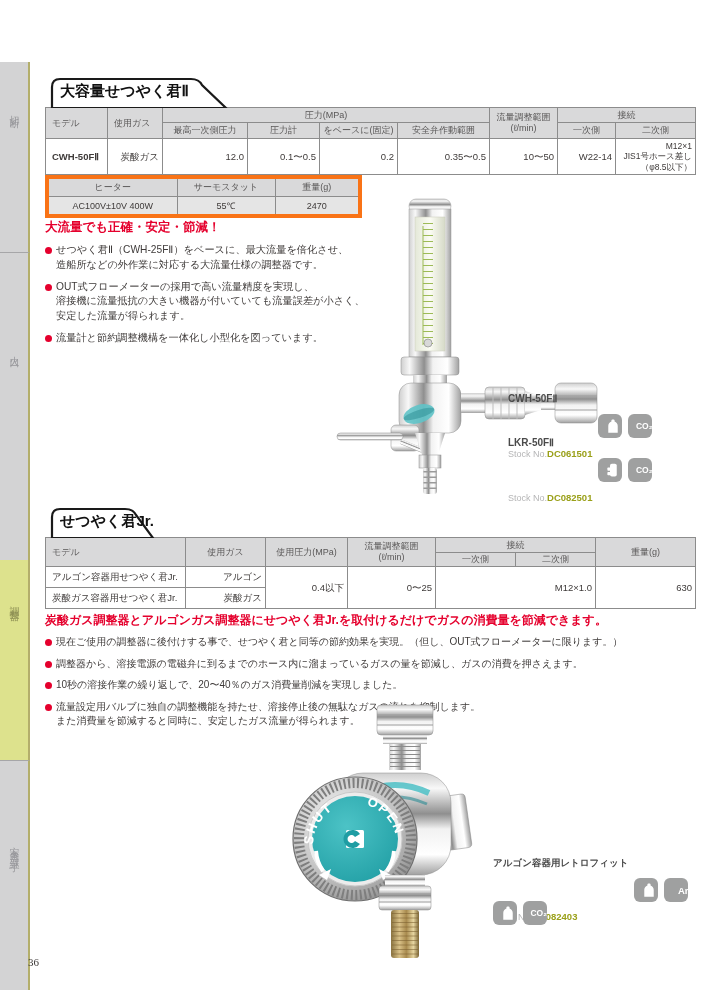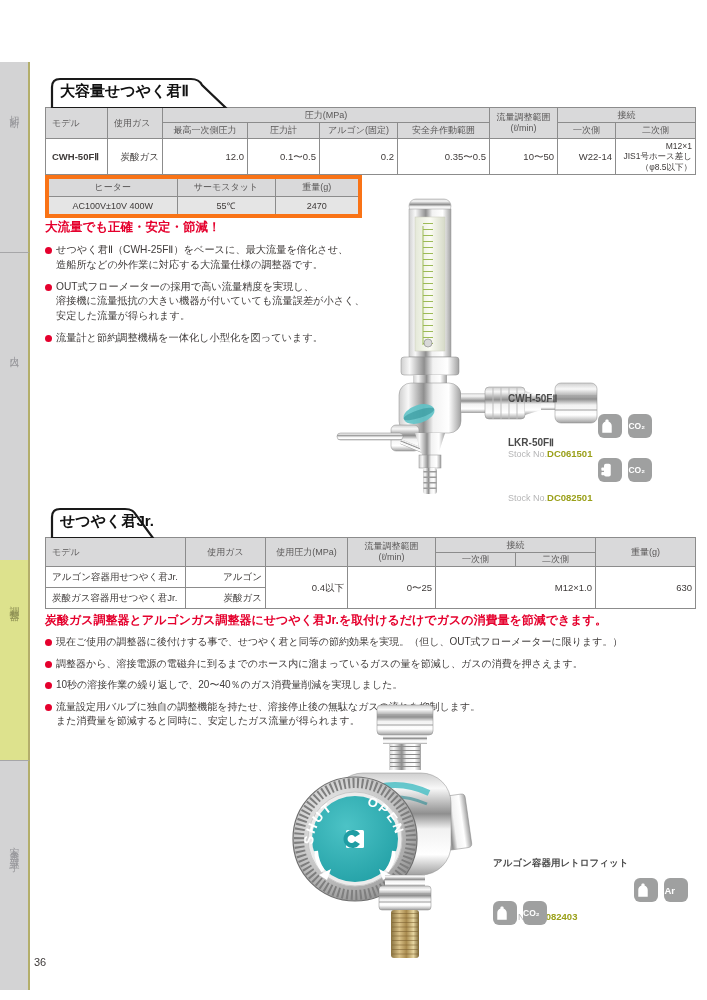--- a/index.html
+++ b/index.html
@@ -44,25 +44,25 @@
   .bullet .dot{flex:0 0 auto;width:7px;height:7px;border-radius:50%;background:#e5002d;
                margin:4px 4px 0 0;}
   .bullet .btxt{font-size:10.2px;line-height:1.45;color:#3e3a39;white-space:pre-line;}
 
   
   .prod{position:absolute;display:flex;align-items:center;gap:6px;}
   .prod-name{font-size:10px;font-weight:bold;color:#4a4a4a;white-space:nowrap;line-height:1.2;}
   .prod-stock{font-size:9px;color:#b5b5b6;white-space:nowrap;line-height:1.2;margin-top:43px;}
   .prod-no{color:#9aa019;font-weight:bold;font-size:9.5px;}
   .badge{width:24px;height:24px;border-radius:6px;background:#9fa0a0;display:flex;
-         align-items:center;justify-content:flex-start;}
+         align-items:center;justify-content:flex-end;}
   .badge span{color:#fff;font-weight:bold;font-size:8.5px;}
 
   .photo{position:absolute;}
-  .pageno{position:absolute;left:34px;top:956px;font-size:11px;color:#3e3a39;}
+  .pageno{position:absolute;left:28px;top:956px;font-size:11px;color:#3e3a39;font-family:Liberation Serif, serif;}
 </style>
 </head>
 <body>
 
 <div class="page">
 
   <svg width="0" height="0" style="position:absolute">
     <defs>
       <linearGradient id="cv" x1="0" y1="0" x2="1" y2="0">
         <stop offset="0" stop-color="#cfcfcf"></stop>
@@ -141,21 +141,21 @@
       <th rowspan="2" class="left">モデル</th>
       <th rowspan="2" class="left">使用ガス</th>
       <th colspan="4">圧力(MPa)</th>
       <th rowspan="2" class="pre">流量調整範囲
 (ℓ/min)</th>
       <th colspan="2">接続</th>
     </tr>
     <tr style="height:16px">
       <th>最高一次側圧力</th>
       <th>圧力計</th>
-      <th>アルゴン(固定)</th>
+      <th>をベースに(固定)</th>
       <th>安全弁作動範囲</th>
       <th>一次側</th>
       <th>二次側</th>
     </tr>
     <tr style="height:36px">
       <td class="model">CWH-50FⅡ</td>
       <td>炭酸ガス</td>
       <td>12.0</td>
       <td>0.1〜0.5</td>
       <td>0.2</td>

